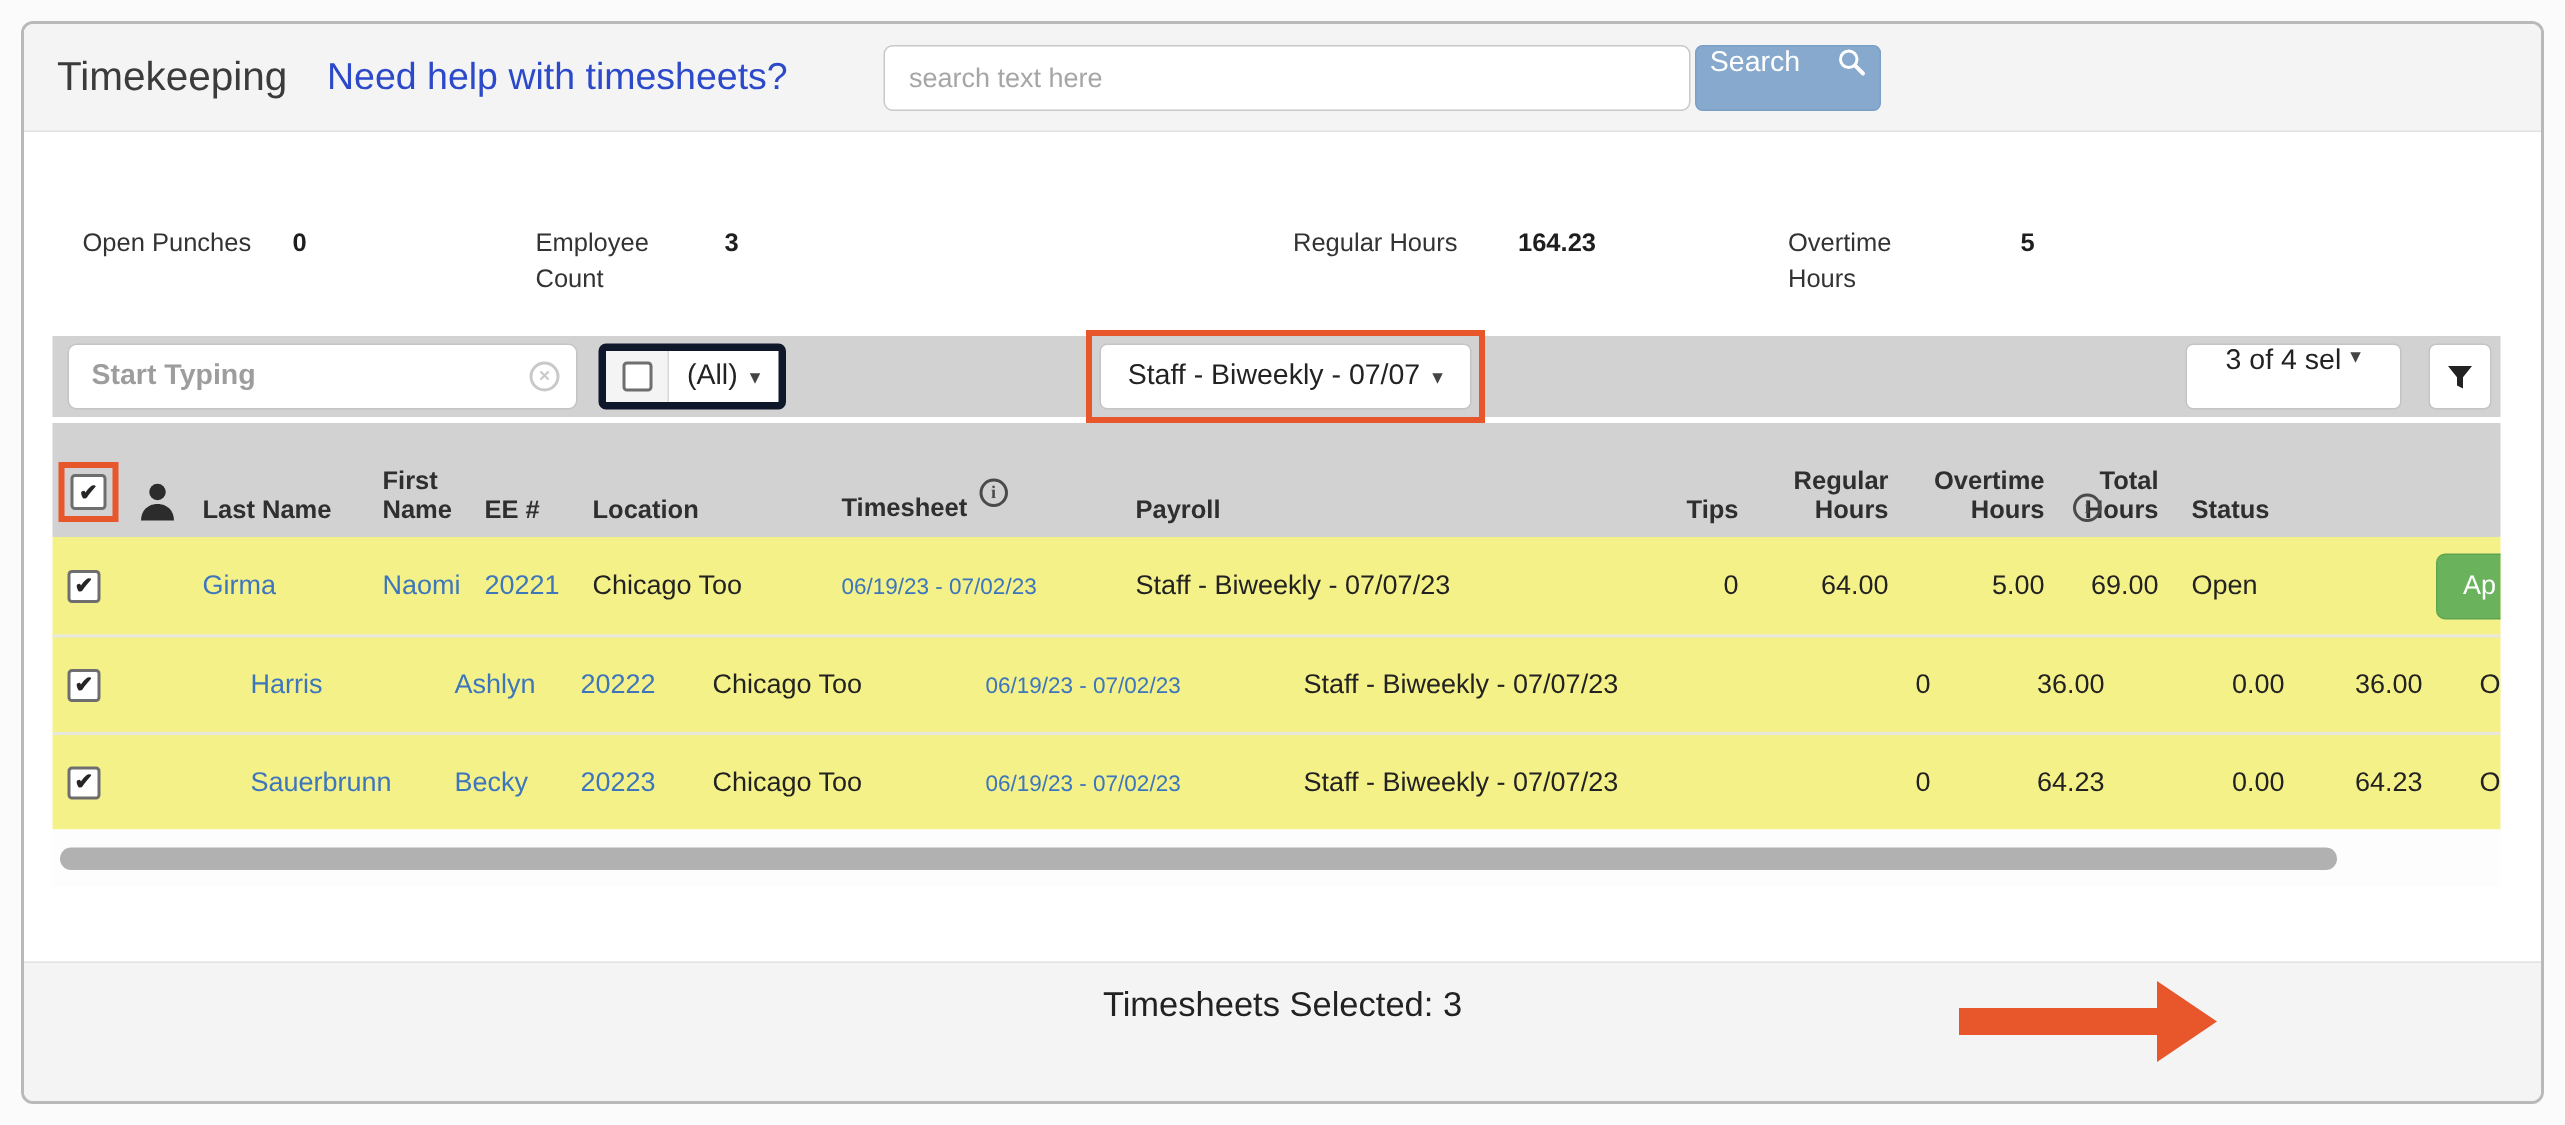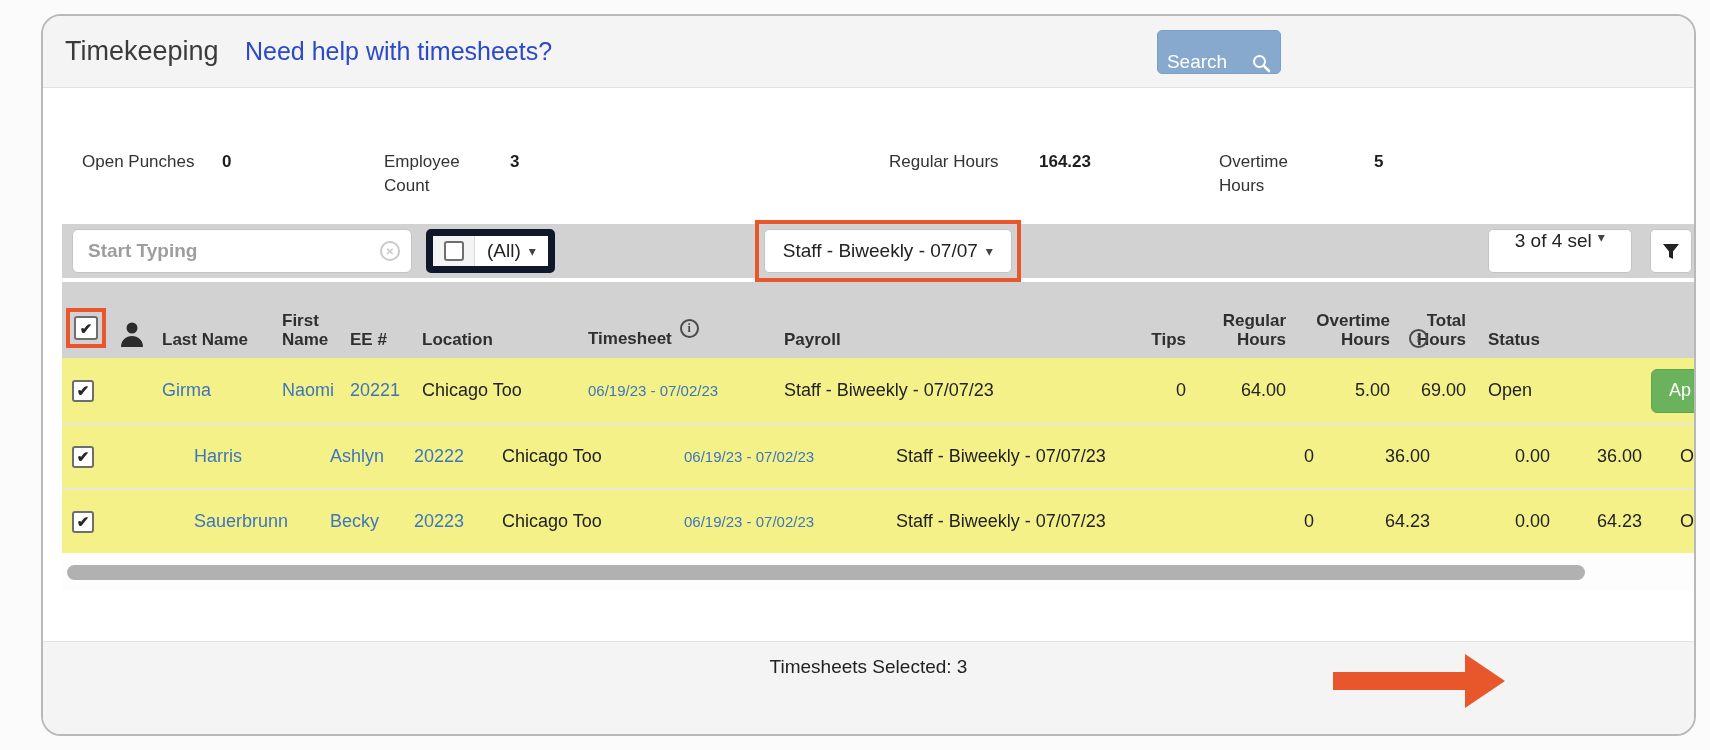--- a/index.html
+++ b/index.html
@@ -1,44 +1,44 @@
 <!DOCTYPE html>
 <html><head>
 <meta charset="utf-8">
 <style>
   * { box-sizing: border-box; margin: 0; padding: 0; }
   html,body { width:1710px; height:750px; background:#ffffff; font-family:"Liberation Sans", sans-serif; }
   .stage { position:relative; width:1710px; height:750px; background:#fbfbfb; overflow:hidden; }
-  .card { position:absolute; inset:14px; background:#ffffff; border:2px solid #b9b9b9; border-radius:20px; overflow:hidden;margin-left:27px; }
+  .card { position:absolute; inset:14px; background:#ffffff; border:2px solid #b9b9b9; border-radius:8px; overflow:hidden; }
 
   
   .band { position:absolute; top:0; left:0; right:0; height:72px; background:#f4f4f4; border-bottom:1px solid #e2e2e2; }
   .page-title { position:absolute; left:22px; top:20px; font-size:27px; color:#3b3b3b; }
   .help-link { position:absolute; left:202px; top:21px; font-size:25px; color:#2b49c8; text-decoration:none; cursor:pointer; }
   .search-input { position:absolute; left:573px; top:14px; width:538px; height:44px; border:1px solid #c8c8c8; border-radius:6px; padding:0 16px; font-size:18px; color:#333; background:#fff; outline:none; }
   .search-input::placeholder { color:#a6a6a6; }
-  .search-btn { position:absolute; left:1114px; top:14px; width:124px; height:44px; background:#87a9cd; border:1px solid #7b9fc6; border-radius:5px; color:#fff; font-size:19px; display:flex; align-items:flex-end; justify-content:center; gap:24px; cursor:pointer; }
+  .search-btn { position:absolute; left:1114px; top:14px; width:124px; height:44px; background:#87a9cd; border:1px solid #7b9fc6; border-radius:5px; color:#fff; font-size:19px; display:flex; align-items:flex-start; justify-content:center; gap:24px; cursor:pointer; }
 
   
   .stat { position:absolute; top:134px; font-size:17px; color:#333; line-height:1.4; }
   .stat .lbl { display:inline-block; vertical-align:top; }
   .stat .val { position:absolute; top:0; font-weight:700; color:#1e1e1e; }
   .stat1 { left:39px; }  .stat1 .lbl{width:150px;} .stat1 .val{left:140px;}
   .stat2 { left:341px; } .stat2 .lbl{width:92px;}  .stat2 .val{left:126px;}
   .stat3 { left:846px; } .stat3 .lbl{width:140px;} .stat3 .val{left:150px;}
   .stat4 { left:1176px; }.stat4 .lbl{width:88px;}  .stat4 .val{left:155px;}
 
   
   .grid { position:absolute; left:19px; top:208px; width:1632px; }
   .toolbar { height:54px; background:#d2d2d2; display:flex; align-items:center; }
   .ft-wrap { position:relative; margin-left:10px; }
   .filter-input { width:340px; height:44px; border:1px solid #c4c4c4; border-radius:6px; background:#fff; padding:0 44px 0 15px; font-size:19px; font-weight:700; color:#ef4444; outline:none; }
   .filter-input::placeholder { color:#9d9d9d; font-weight:700; }
   .clear-x { position:absolute; right:12px; top:12px; width:20px; height:20px; border:2px solid #c9c9c9; border-radius:50%; display:flex; align-items:center; justify-content:center; font-size:10px; font-weight:700; color:#c9c9c9; cursor:pointer; }
-  .all-ctl { margin-left:14px; height:44px; background:#fff; border:7px solid #0f172a; border-radius:5px; display:flex; align-items:stretch; overflow:hidden; cursor:pointer; }
+  .all-ctl { margin-left:14px; height:44px; background:#fff; border:5px solid #0f172a; border-radius:5px; display:flex; align-items:stretch; overflow:hidden; cursor:pointer; }
   .all-ctl .cb-seg { width:42px; display:flex; align-items:center; justify-content:center; background:#f4f4f4; border-right:1px solid #d8d8d8; }
   .all-ctl .all-lbl { display:flex; align-items:center; padding:0 12px; font-size:19px; color:#222; gap:8px; }
   .staff-annot { margin-left:200px; border:4px solid #e8572b; padding:5px; background:transparent; }
   .staff-dd { width:248px; height:44px; background:#fff; border:1px solid #c4c4c4; border-radius:5px; display:flex; align-items:center; justify-content:center; gap:8px; font-size:19px; color:#222; cursor:pointer; }
   .sel-dd { margin-left:467px; width:144px; height:44px; background:#fff; border:1px solid #c4c4c4; border-radius:5px; display:flex; align-items:flex-start; justify-content:center; gap:6px; font-size:19px; color:#222; cursor:pointer; white-space:nowrap; overflow:hidden; }
   .filter-btn { margin-left:18px; width:42px; height:44px; background:#fff; border:1px solid #c4c4c4; border-radius:5px; display:flex; align-items:center; justify-content:center; cursor:pointer; flex:none; }
   .caret { font-size:14px; color:#444; line-height:1; }
 
   
   .cw0{width:50px;} .cw1{width:48px;} .cw2{width:120px;} .cw3{width:68px;} .cw4{width:72px;}
@@ -67,34 +67,35 @@
   a.cell-link { color:#3d76bb; text-decoration:none; cursor:pointer; }
   .ts-date { color:#3671b3; font-size:15px; transform:translateY(5px); }
   .row-action { position:relative; height:100%; }
   .ap-btn { position:absolute; left:63px; top:50%; transform:translateY(-50%); width:120px; height:44px; background:#6ab35c; border:1px solid #5ea551; border-radius:6px; color:#fff; font-size:18px; text-align:left; padding-left:17px; cursor:pointer; }
 
   .scroll-strip { height:38px; position:relative; background:#fdfdfd; }
   .scroll-thumb { position:absolute; left:5px; top:12px; width:1518px; height:15px; background:#b1b1b1; border-radius:8px; cursor:grab; }
 
   
   .footer { position:absolute; left:0; right:0; bottom:0; height:93px; background:#f4f4f4; border-top:1px solid #e2e2e2; }
-  .sel-text { position:absolute; top:14px; left:0; width:100%; text-align:center; font-size:19px; color:#222; }
+  .sel-text { position:absolute; top:14px; left:0; width:100%; text-align:center; font-size:23px; color:#222; }
   .arrow-tail { position:absolute; left:1290px; top:30px; width:132px; height:18px; background:#e8572b; }
   .arrow-head { position:absolute; left:1422px; top:12px; width:0; height:0; border-top:27px solid transparent; border-bottom:27px solid transparent; border-left:40px solid #e8572b; }
   .approve-all { position:absolute; left:1476px; top:20px; height:46px; padding:0 18px; background:#6cb35e; border:1px solid #61a854; border-radius:6px; color:#fff; font-size:19px; display:flex; align-items:center; gap:9px; cursor:pointer; }
 </style>
 </head>
 <body>
 
 <div class="stage">
   <div class="card">
 
     <div class="band">
       <div class="page-title">Timekeeping</div>
       <a class="help-link">Need help with timesheets?</a>
+      <input class="search-input" type="text" placeholder="search text here" style="">
       <button class="search-btn">
         <span>Search</span>
         <svg width="20" height="20" viewBox="0 0 20 20">
           <circle cx="8.5" cy="8.5" r="5.5" fill="none" stroke="#fff" stroke-width="2"></circle>
           <line x1="12.8" y1="12.8" x2="18" y2="18" stroke="#fff" stroke-width="2.6" stroke-linecap="round"></line>
         </svg>
       </button>
     </div>
 
     <div class="stat stat1">

